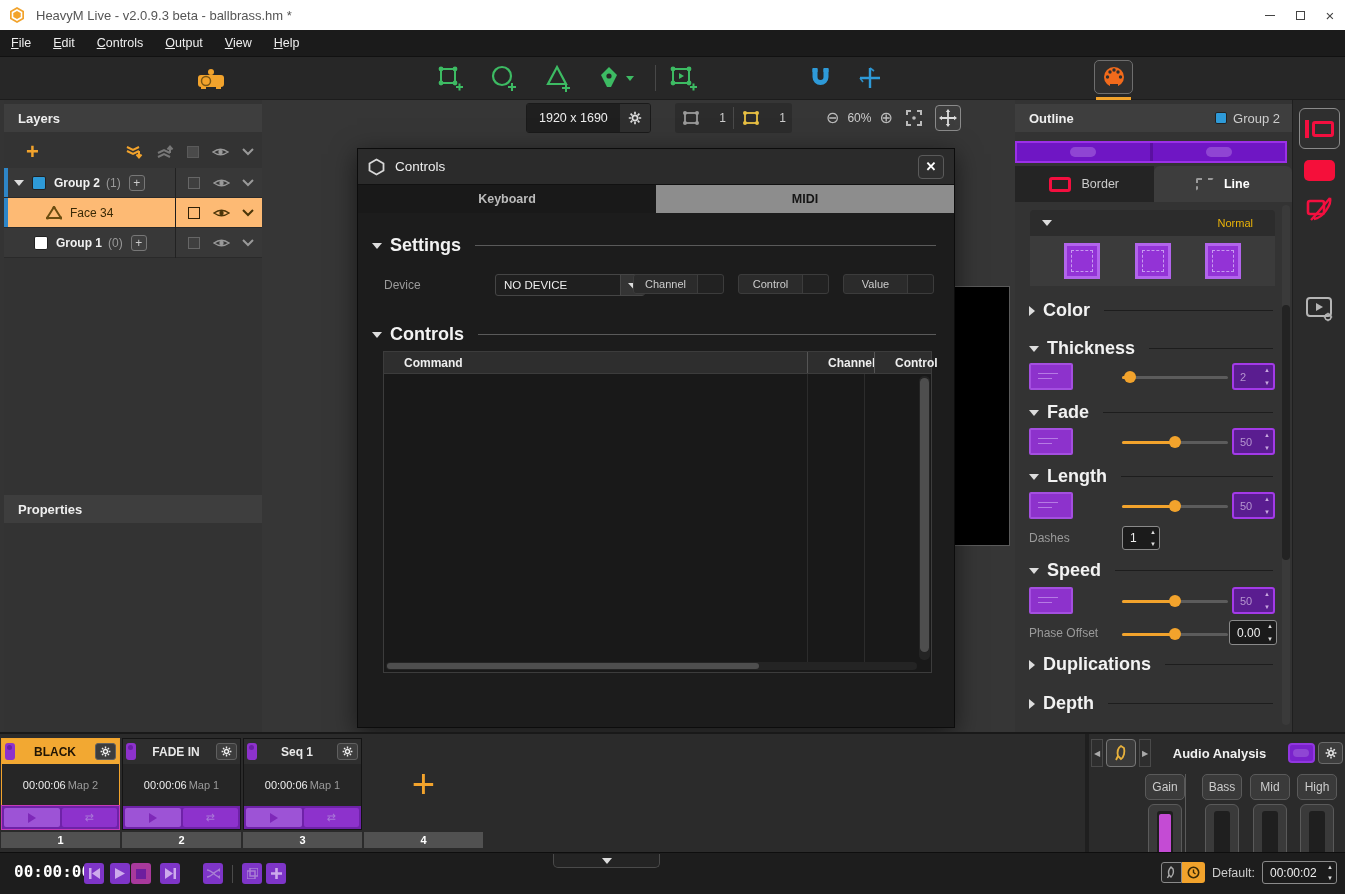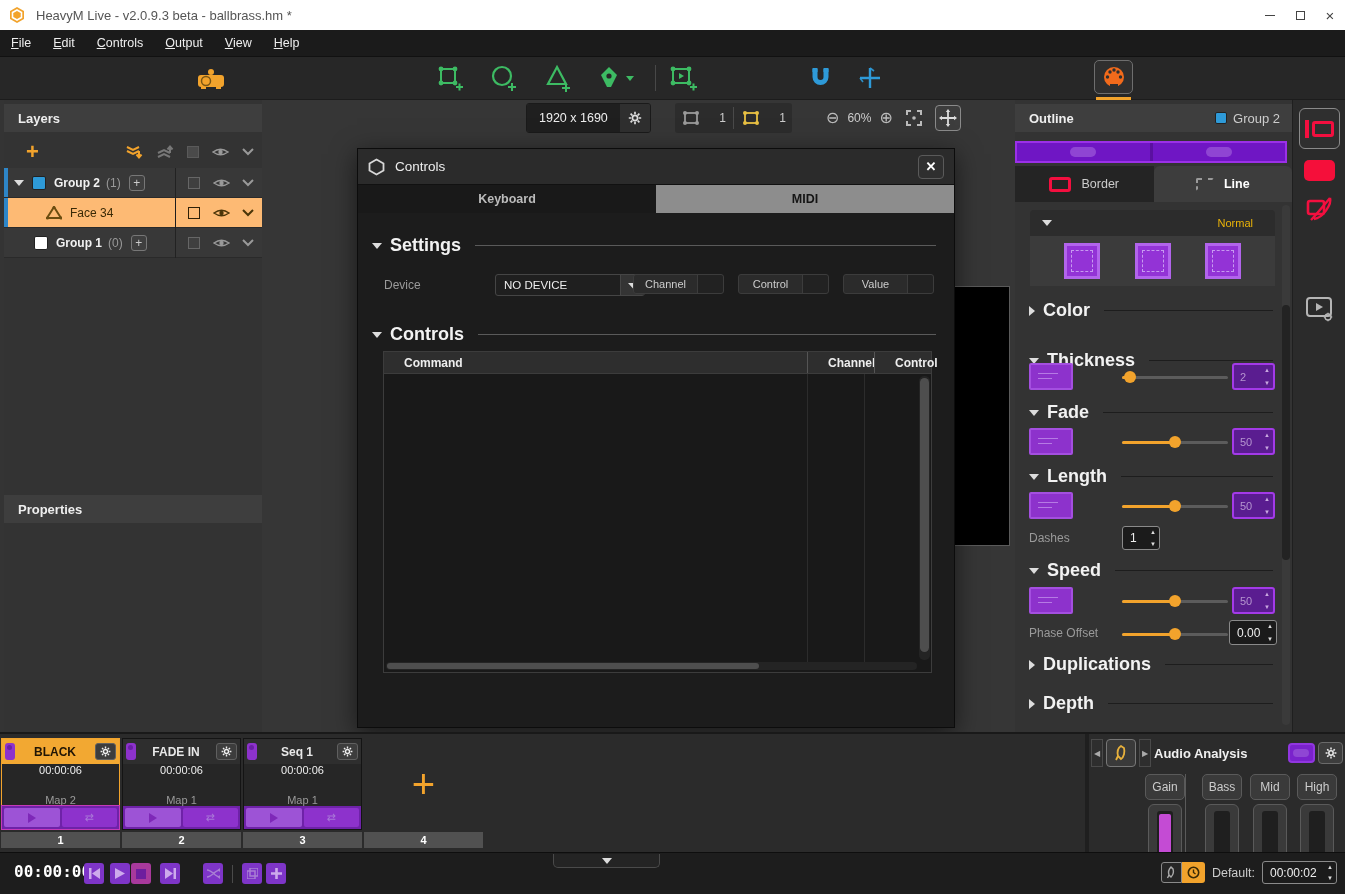--- a/index.html
+++ b/index.html
@@ -135,37 +135,37 @@
   #timeline{left:0;top:732px;width:1345px;height:120px;background:#2b2b2b;border-top:2px solid #191919}
   .card{position:absolute;top:4px;width:119px;height:92px;background:#262626;border:1px solid #141414;display:flex;flex-direction:column}
   .card.sel{border:1px solid var(--orange)}
   .chdr{height:25px;background:#2e2e2e;display:flex;align-items:center;padding:0 3px;gap:3px}
   .card.sel .chdr{background:#f2a832;color:#1d1d1d}
   .cpill{width:10px;height:17px;background:#8d32cc;border-radius:3px;position:relative}
   .cpill:after{content:"";position:absolute;left:2px;top:2px;width:5px;height:5px;border-radius:50%;background:#6b1fa6}
   .ctitle{flex:1;text-align:center;font-weight:bold;font-size:12px;color:#e8e8e8}
   .card.sel .ctitle{color:#201505}
   .cgear{width:21px;height:17px;background:#3d3d3d;border:1px solid #606060;border-radius:3px;display:flex;align-items:center;justify-content:center}
-  .cbody{flex:1;display:flex;flex-direction:column;align-items:center;justify-content:space-between;gap:2px}
+  .cbody{flex:1;display:flex;flex-direction:row;align-items:center;justify-content:center;gap:2px}
   .cdur{color:#eee;font-size:11px}
   .cmap{color:#9a9a9a;font-size:11px}
   .cfoot{height:23px;background:#6e22a8;display:flex;gap:2px;padding:2px}
   .cplay{flex:1;background:#9d53d6;border-radius:2px;display:flex;align-items:center;justify-content:center}
   .crep{flex:1;background:#8d32cc;border-radius:2px;display:flex;align-items:center;justify-content:center;color:#a978d8;font-size:11px}
   .card.sel .cfoot{outline:1px solid #c43ab8}
   .ptri{width:0;height:0;border-top:5px solid transparent;border-bottom:5px solid transparent;border-left:8px solid #7e28b8}
   .numcell{position:absolute;top:98px;height:16px;background:#515151;color:#fff;font-weight:bold;font-size:11px;display:flex;align-items:center;justify-content:center}
   #slot-plus{position:absolute;left:364px;top:4px;width:119px;height:92px;display:flex;align-items:center;justify-content:center;color:var(--orange);font-size:40px;font-weight:normal}
   #tl-divider{position:absolute;left:1085px;top:0;width:4px;height:120px;background:#1f1f1f}
   
   #audio{position:absolute;left:1089px;top:0;width:256px;height:120px}
   #audio-hdr{position:absolute;left:2px;top:4px;width:252px;height:30px;display:flex;align-items:center;gap:3px}
   .navarr{width:12px;height:28px;background:#2e2e2e;border:1px solid #4a4a4a;color:#aaa;font-size:8px;display:flex;align-items:center;justify-content:center}
   #mic-btn{width:30px;height:28px;background:#3a3a3a;border:1px solid #777;border-radius:4px;display:flex;align-items:center;justify-content:center}
-  #audio-title{flex:1;text-align:left;font-weight:bold;font-size:13px;color:#f0f0f0}
+  #audio-title{flex:1;text-align:center;font-weight:bold;font-size:13px;color:#f0f0f0}
   #audio-toggle{width:27px;height:20px;background:#7a22cc;border:2px solid #9136e0;border-radius:4px;position:relative}
   #audio-toggle i{position:absolute;left:3px;top:4px;width:16px;height:8px;border-radius:4px;background:#8f46d4;display:block}
   #audio-gear{width:25px;height:22px;background:#3d3d3d;border:1px solid #6a6a6a;border-radius:4px;display:flex;align-items:center;justify-content:center}
   .meter{position:absolute;top:40px;width:40px}
   .mlabel{height:26px;background:#3a3a3a;border:1px solid #5a5a5a;border-radius:5px;color:#ccc;font-size:12px;display:flex;align-items:center;justify-content:center}
   .mbody{margin:4px auto 0;width:34px;height:86px;background:#3a3a3a;border:1px solid #5a5a5a;border-radius:6px;display:flex;align-items:flex-start;justify-content:center}
   .mtrack{margin-top:6px;width:16px;height:100px;background:#1f1f1f;border-radius:3px;position:relative}
   .mfill{position:absolute;left:2px;top:3px;width:12px;height:88px;border-radius:2px;background:linear-gradient(#c44bd4 0 55%,#a04bd0 55% 75%,#b465e0 75% 100%)}
   #meter-sep{position:absolute;left:96px;top:40px;width:1px;height:80px;background:#5a5a5a}
   
@@ -582,21 +582,21 @@
           <i></i>
         </div>
     </div>
 
     <div class="sect-hdr rsect" style="top:200px">
       <div class="tri-r"></div>
       <b>Color</b>
         <div class="line" style="background:#1d1d1d"></div>
     </div>
 
-    <div class="sect-hdr rsect" style="top:250px">
+    <div class="sect-hdr rsect" style="top:238px">
       <div class="tri-d"></div>
       <b>Thickness</b>
         <div class="line" style="background:#1d1d1d"></div>
     </div>
     <div class="crow" style="top:262px">
       <div class="swbtn">
           <i></i>
           <em></em>
         </div>
       <div class="slider v5">

